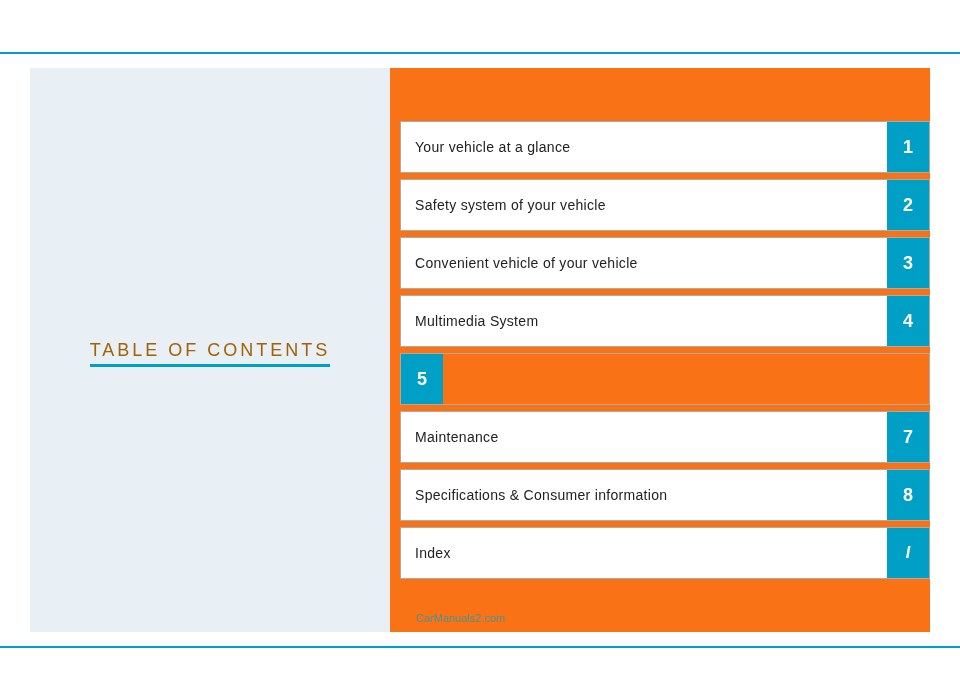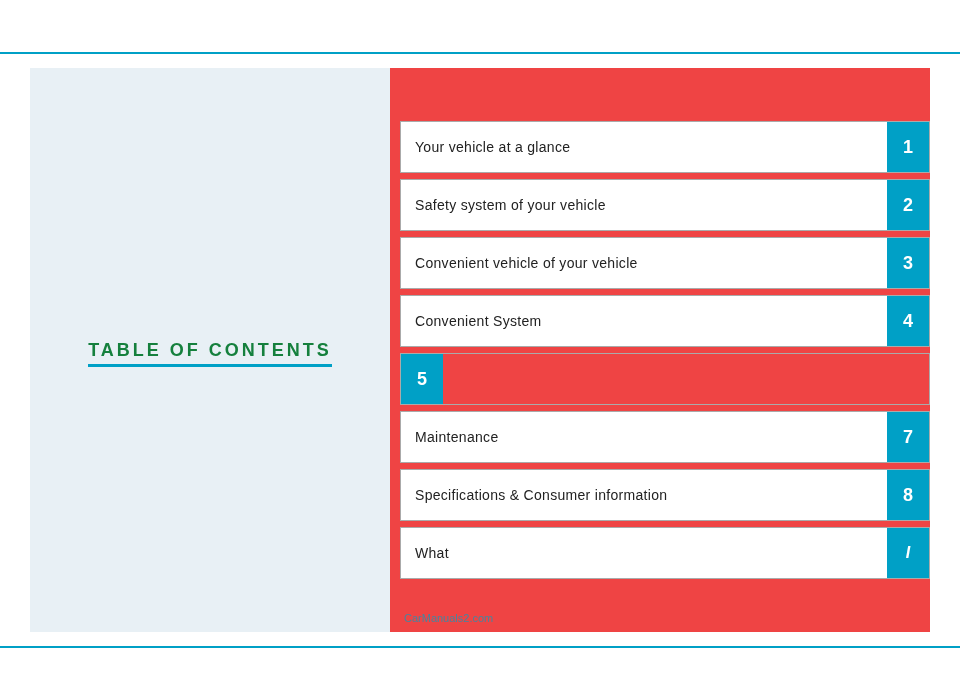--- a/index.html
+++ b/index.html
@@ -48,41 +48,41 @@
       width: 360px;
       background: #e8f0f5;
       display: flex;
       align-items: center;
       justify-content: center;
       flex-shrink: 0;
     }
 
     .toc-title {
       font-size: 18px;
-      font-weight: bold;
+      font-weight: normal;
       letter-spacing: 3px;
-      color: #15803d;
+      color: #a16207;
       text-align: right;
       position: relative;
     }
 
     .toc-title::after {
       content: '';
       display: block;
       position: absolute;
       bottom: -6px;
       left: 0;
       right: 0;
       height: 3px;
       background: #00a0c6;
     }
 
     .right-panel {
       flex: 1;
-      background: #ef4444;
+      background: #f97316;
       display: flex;
       flex-direction: column;
       justify-content: center;
       padding: 10px 0 10px 10px;
       gap: 6px;
     }
 
     .toc-item {
       display: flex;
       align-items: stretch;
@@ -117,21 +117,21 @@
 
     .toc-item-number.index-num {
       font-size: 16px;
       font-style: italic;
       font-weight: bold;
     }
 
     .watermark {
       position: absolute;
       bottom: 76px;
-      left: 404px;
+      left: 416px;
       font-size: 11px;
       color: #00a0c6;
       opacity: 0.7;
       font-family: Arial, sans-serif;
     }
   </style>
 </head>
 <body>
 
 <div class="top-line"></div>
@@ -148,34 +148,34 @@
       </div>
       <div class="toc-item">
         <div class="toc-item-label">Safety system of your vehicle</div>
         <div class="toc-item-number">2</div>
       </div>
       <div class="toc-item">
         <div class="toc-item-label">Convenient vehicle of your vehicle</div>
         <div class="toc-item-number">3</div>
       </div>
       <div class="toc-item">
-        <div class="toc-item-label">Convenient System</div>
+        <div class="toc-item-label">Multimedia System</div>
         <div class="toc-item-number">4</div>
       </div>
       <div class="toc-item">
         <div class="toc-item-number">5</div>
       </div>
       <div class="toc-item">
         <div class="toc-item-label">Maintenance</div>
         <div class="toc-item-number">7</div>
       </div>
       <div class="toc-item">
         <div class="toc-item-label">Specifications &amp; Consumer information</div>
         <div class="toc-item-number">8</div>
       </div>
       <div class="toc-item">
-        <div class="toc-item-label">What</div>
+        <div class="toc-item-label">Index</div>
         <div class="toc-item-number index-num">I</div>
       </div>
     </div>
 </div>
 
 <div class="watermark">CarManuals2.com</div>
 
 </body></html>

